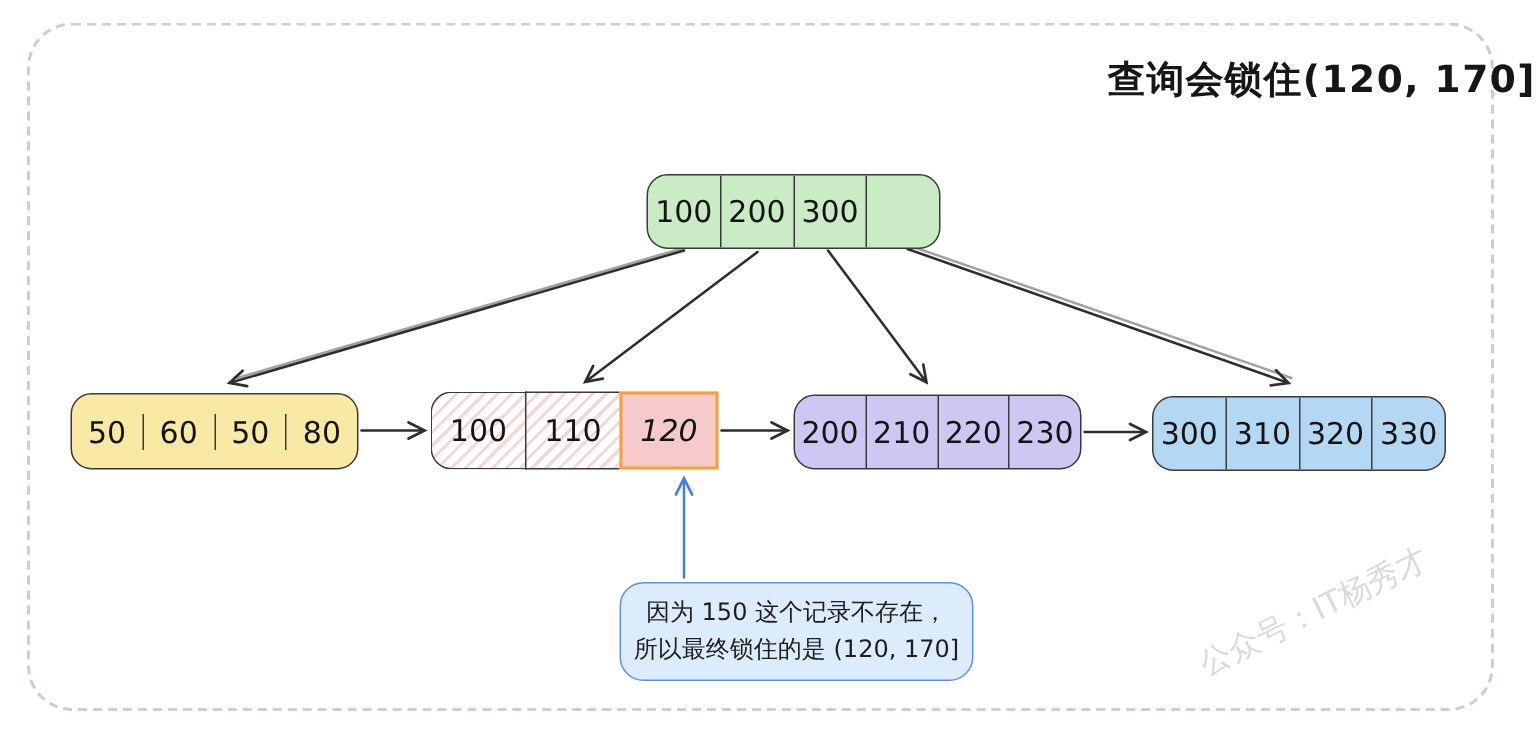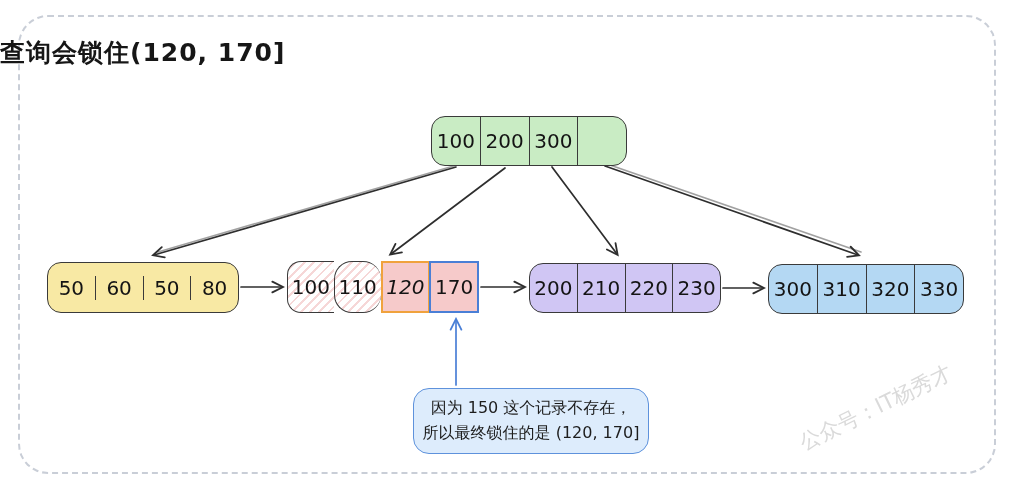--- a/index.html
+++ b/index.html
@@ -14,21 +14,21 @@
   }
   .frame {
     position:absolute;
     left:18px; top:15px; width:978px; height:459px;
     border:2.5px dashed #c9ced7;
     border-radius:30px;
   }
   .title {
     position:absolute;
     left:0; top:36px; width:1024px;
-    text-align:left;
+    text-align:right;
     font-size:25px;
     font-weight:600;
     letter-spacing:1px;
     color:#161616;
   }
   .arrows { position:absolute; left:0; top:0; width:1024px; height:491px; pointer-events:none; }
 
   .node {
     position:absolute;
     display:flex;
@@ -58,21 +58,20 @@
   }
   .leaf-100 .cell {
     flex:1 1 0;
     display:flex; align-items:center; justify-content:center;
     font-size:20px; font-weight:500; color:#141414;
   }
   .cell-hatch {
     background:repeating-linear-gradient(135deg, #ffffff 0px, #ffffff 4.5px, #f6d7d7 4.5px, #f6d7d7 6.5px);
     border-top:1.8px solid #3a3a3a;
     border-bottom:1.8px solid #3a3a3a;
-    border-radius:18px;
   }
   .cell-hatch-first {
     border-left:1.8px solid #3a3a3a;
     border-radius:14px 0 0 14px;
   }
   .cell-hatch-second { border-left:1.5px solid #3a3a3a; }
   .cell-lock-orange {
     background:#f6caca;
     border:2.5px solid #f0a23d;
     font-style:italic;
@@ -155,21 +154,20 @@
     <div class="cell">50</div>
     <div class="cell">60</div>
     <div class="cell">50</div>
     <div class="cell">80</div>
   </div>
 
   <div class="leaf-100">
     <div class="cell cell-hatch cell-hatch-first">100</div>
     <div class="cell cell-hatch cell-hatch-second">110</div>
     <div class="cell cell-lock-orange">120</div>
-    <div class="cell cell-lock-blue">170</div>
   </div>
 
   <div class="node leaf-200">
     <div class="cell">200</div>
     <div class="cell">210</div>
     <div class="cell">220</div>
     <div class="cell">230</div>
   </div>
 
   <div class="node leaf-300">

